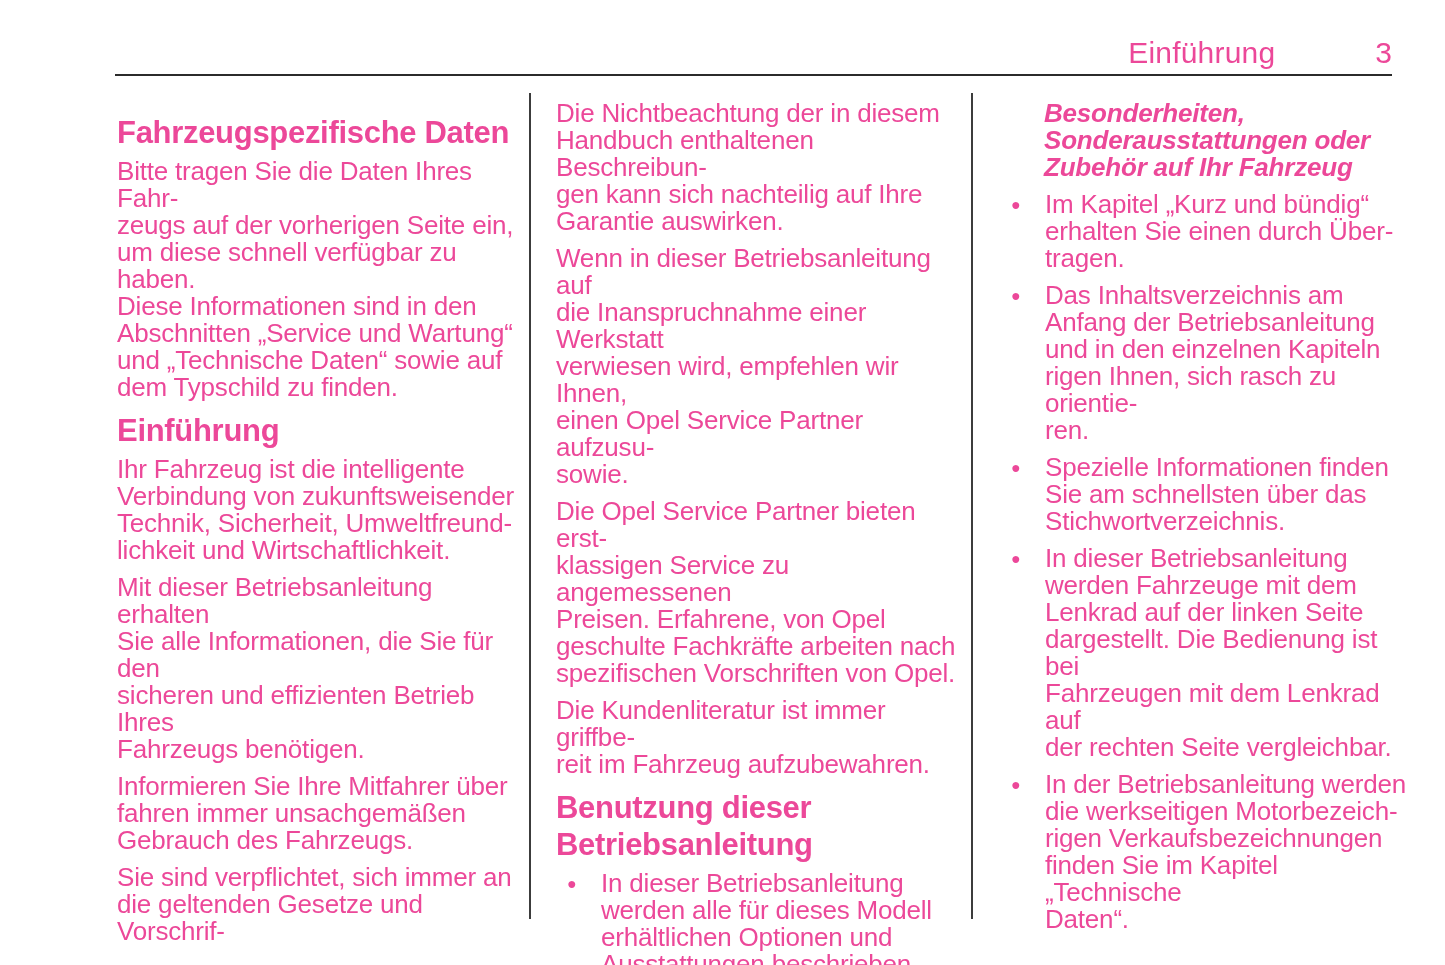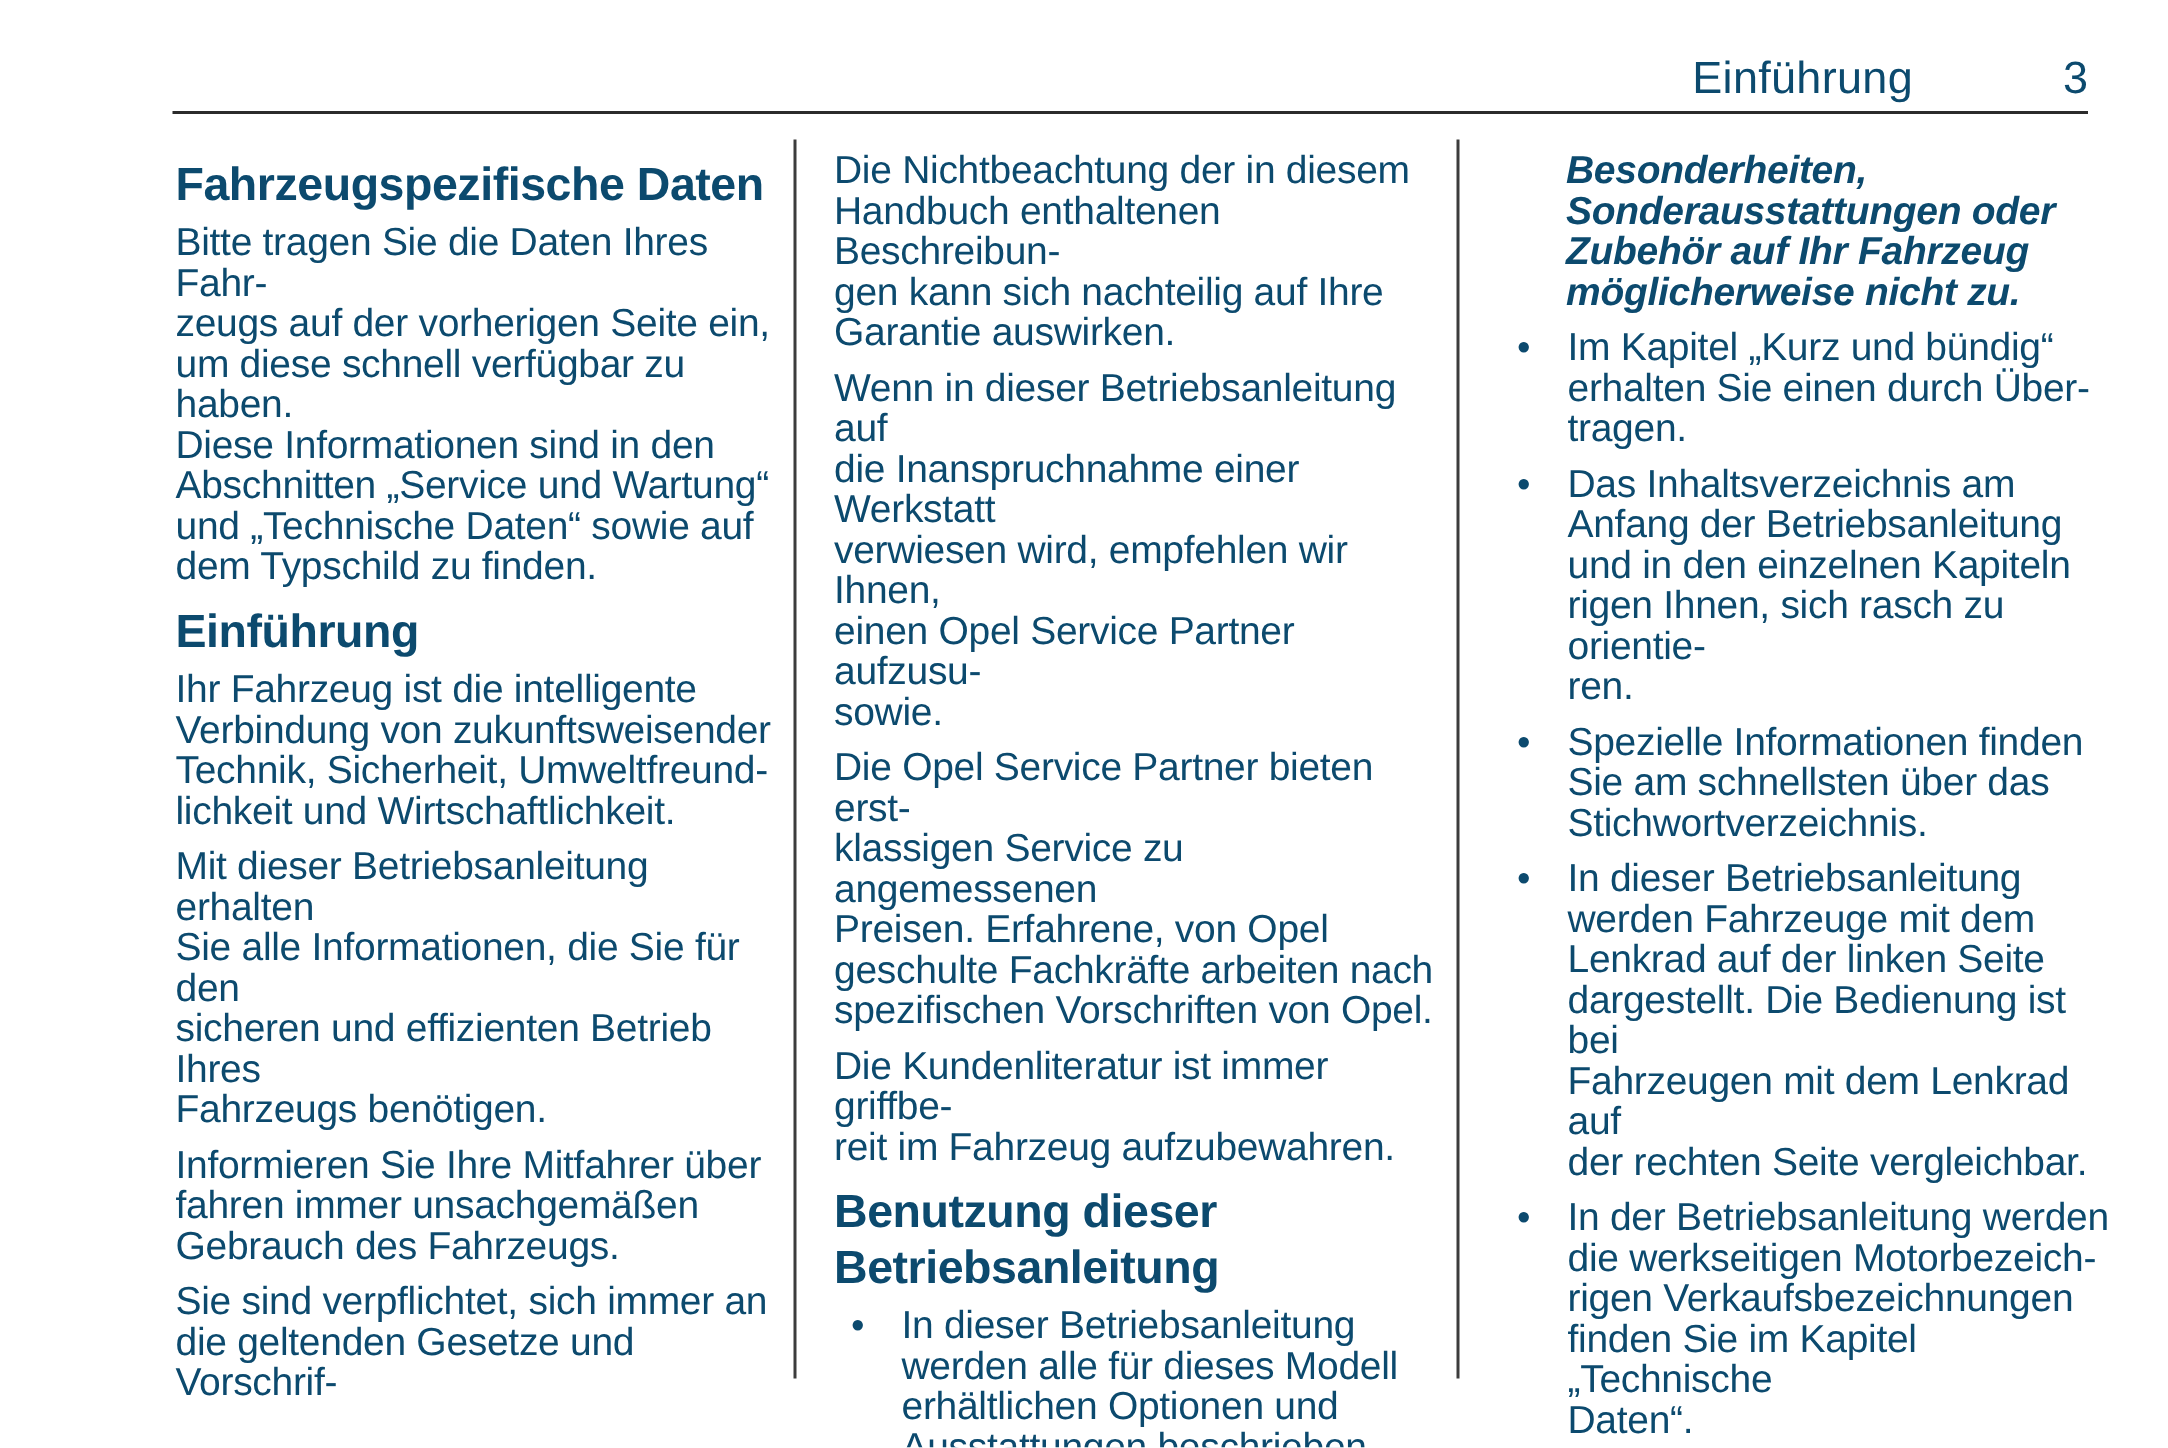--- a/index.html
+++ b/index.html
@@ -7,21 +7,21 @@
     margin: 0;
     padding: 0;
     background: #ffffff;
   }
   .page {
     position: relative;
     width: 1445px;
     height: 965px;
     background: #ffffff;
     font-family: "Liberation Sans", "DejaVu Sans", sans-serif;
-    color: #0c4a6e;
+    color: #ec4899;
     overflow: hidden;
   }
 
   
   .header-row {
     position: absolute;
     top: 36px;
     left: 115px;
     width: 1277px;
     display: flex;
@@ -70,21 +70,21 @@
   .divider-2 { left: 971px; }
 
   
   h2.heading {
     font-size: 31px;
     line-height: 37px;
     font-weight: 700;
     letter-spacing: -0.3px;
     margin: 11px 0 7px;
   }
-  h2.heading:first-child { margin-top: 4px; }
+  h2.heading:first-child { margin-top: 14px; }
 
   .para { margin: 0 0 10px; }
   .para:last-child { margin-bottom: 0; }
 
   .bullet-item {
     position: relative;
     padding-left: 45px;
     margin-bottom: 10px;
   }
   .bullet-marker {
@@ -184,21 +184,20 @@
         <div class="ln">erhältlichen Optionen und</div>
         <div class="ln">Ausstattungen beschrieben.</div>
       </div>
     </section>
   <div class="divider divider-2"></div>
   <section class="col col-3">
       <div class="para indent bold">
         <div class="ln">Besonderheiten,</div>
         <div class="ln">Sonderausstattungen oder</div>
         <div class="ln">Zubehör auf Ihr Fahrzeug</div>
-        <div class="ln">möglicherweise nicht zu.</div>
       </div>
       <div class="bullet-item">
         <span class="bullet-marker">●</span>
         <div class="ln">Im Kapitel „Kurz und bündig“</div>
         <div class="ln">erhalten Sie einen durch Über-</div>
         <div class="ln">tragen.</div>
       </div>
       <div class="bullet-item">
         <span class="bullet-marker">●</span>
         <div class="ln">Das Inhaltsverzeichnis am</div>

